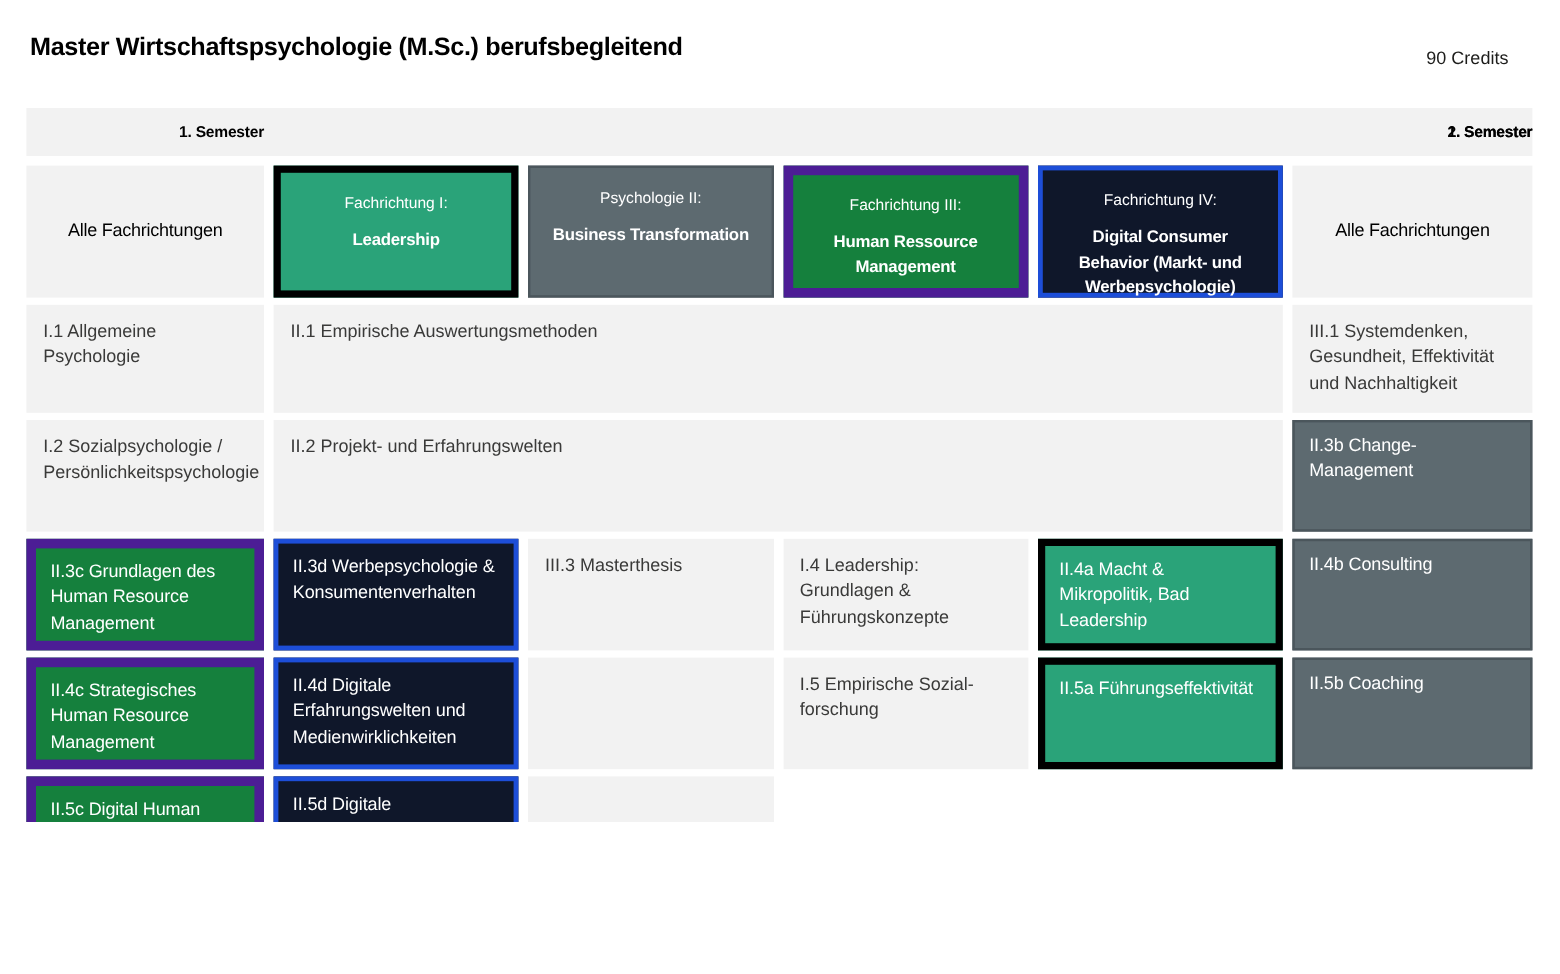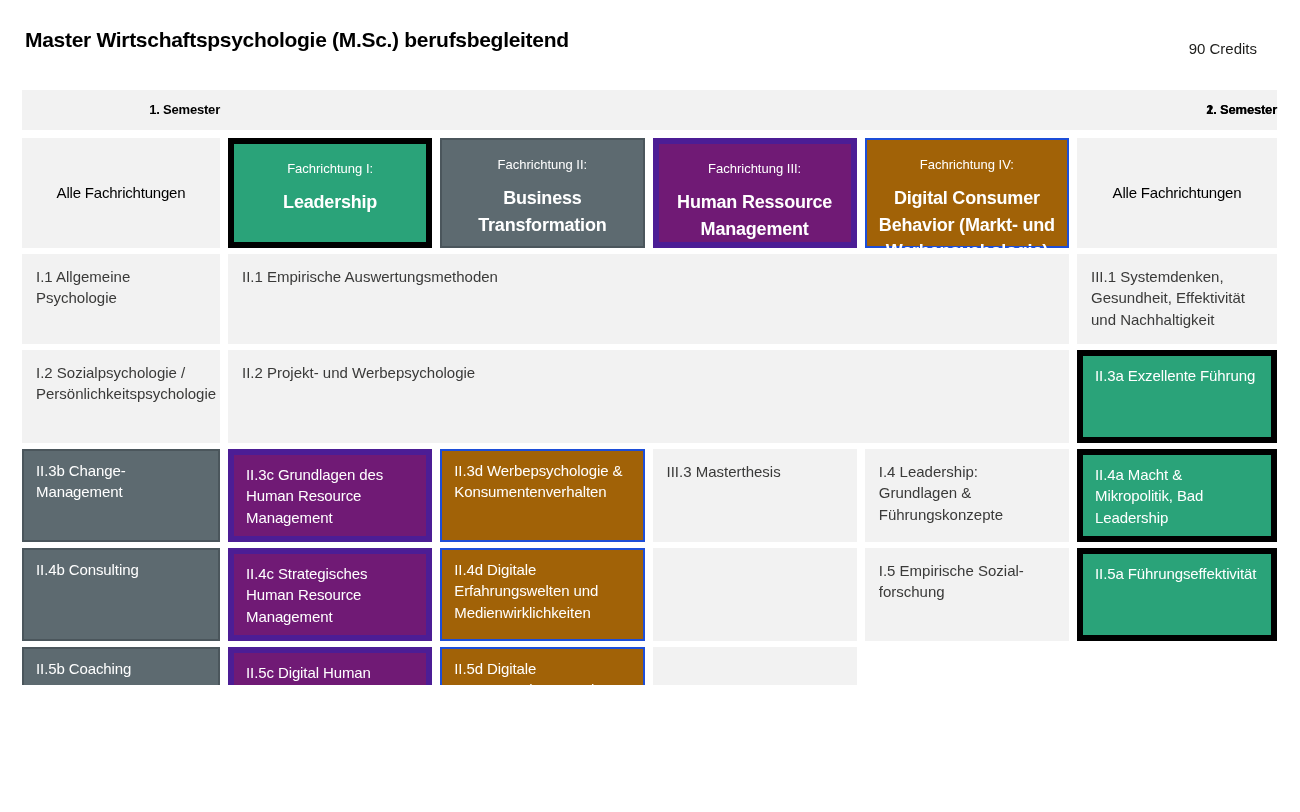--- a/index.html
+++ b/index.html
@@ -29,28 +29,28 @@
         gap:6px 8px;}
   .cell{box-sizing:border-box;font-size:15px;line-height:1.42;}
   .light{background:#f2f2f2;color:#3a3a39;padding:12px 14px;}
   .head-all{display:flex;align-items:center;justify-content:center;text-align:center;
             font-weight:400;color:#000;letter-spacing:-0.2px;font-stretch:condensed;padding:10px;}
   .shared{grid-column:2 / 6;text-align:left;padding-top:12px;}
 
   .track{display:flex;flex-direction:column;align-items:center;justify-content:flex-start;
          box-sizing:border-box;padding:16px 12px 0;color:#fff;text-align:center;}
   .track-label{font-size:13px;margin-bottom:11px;}
-  .track-name{font-size:18px;font-weight:700;line-height:1.45;letter-spacing:-0.2px;font-stretch:condensed;}
+  .track-name{font-size:14px;font-weight:700;line-height:1.45;letter-spacing:-0.2px;font-stretch:condensed;}
 
   .module{box-sizing:border-box;color:#fff;padding:9px 12px;font-stretch:condensed;letter-spacing:-0.1px;}
 
   .c-green {background:#2aa379;border:6px solid #000000;}
   .c-gray  {background:#5d6a70;border:2px solid #4b565c;}
-  .c-blue  {background:#701a75;border:6px solid #4c1d95;}
-  .c-orange{background:#a16207;border:2px solid #1d4ed8;}
+  .c-blue  {background:#15803d;border:8px solid #4c1d95;}
+  .c-orange{background:#0f172a;border:4px solid #1d4ed8;}
 </style>
 </head>
 <body>
 
 <div class="page">
 
   <header class="topbar">
     <h1 class="title">Master Wirtschaftspsychologie (M.Sc.) berufsbegleitend</h1>
     <div class="credits">90 Credits</div>
   </header>
@@ -65,42 +65,41 @@
 
     <div class="grid">
 
       <div class="cell light head-all">Alle Fachrichtungen</div>
 
       <div class="cell track c-green">
         <div class="track-label">Fachrichtung I:</div>
         <div class="track-name">Leadership</div>
       </div>
       <div class="cell track c-gray">
-        <div class="track-label">Fachrichtung II:</div>
+        <div class="track-label">Psychologie II:</div>
         <div class="track-name">Business Transformation</div>
       </div>
       <div class="cell track c-blue">
         <div class="track-label">Fachrichtung III:</div>
         <div class="track-name">Human Ressource Management</div>
       </div>
       <div class="cell track c-orange">
         <div class="track-label">Fachrichtung IV:</div>
         <div class="track-name">Digital Consumer Behavior (Markt- und Werbepsychologie)</div>
       </div>
 
       <div class="cell light head-all">Alle Fachrichtungen</div>
 
       <div class="cell light">I.1 Allgemeine Psychologie</div>
       <div class="cell light shared">II.1 Empirische Auswertungsmethoden</div>
       <div class="cell light">III.1 Systemdenken, Gesundheit, Effektivität und Nachhaltigkeit</div>
 
       <div class="cell light">I.2 Sozialpsychologie / Persönlichkeitspsychologie</div>
-      <div class="cell light shared">II.2 Projekt- und Werbepsychologie</div>
+      <div class="cell light shared">II.2 Projekt- und Erfahrungswelten</div>
 
-      <div class="cell module c-green">II.3a Exzellente Führung</div>
       <div class="cell module c-gray">II.3b Change-Management</div>
       <div class="cell module c-blue">II.3c Grundlagen des Human Resource Management</div>
       <div class="cell module c-orange">II.3d Werbepsychologie &amp; Konsumentenverhalten</div>
       <div class="cell light">III.3 Masterthesis</div>
 
       <div class="cell light">I.4 Leadership: Grundlagen &amp; Führungskonzepte</div>
       <div class="cell module c-green">II.4a Macht &amp; Mikropolitik, Bad Leadership</div>
       <div class="cell module c-gray">II.4b Consulting</div>
       <div class="cell module c-blue">II.4c Strategisches Human Resource Management</div>
       <div class="cell module c-orange">II.4d Digitale Erfahrungswelten und Medienwirklichkeiten</div>

